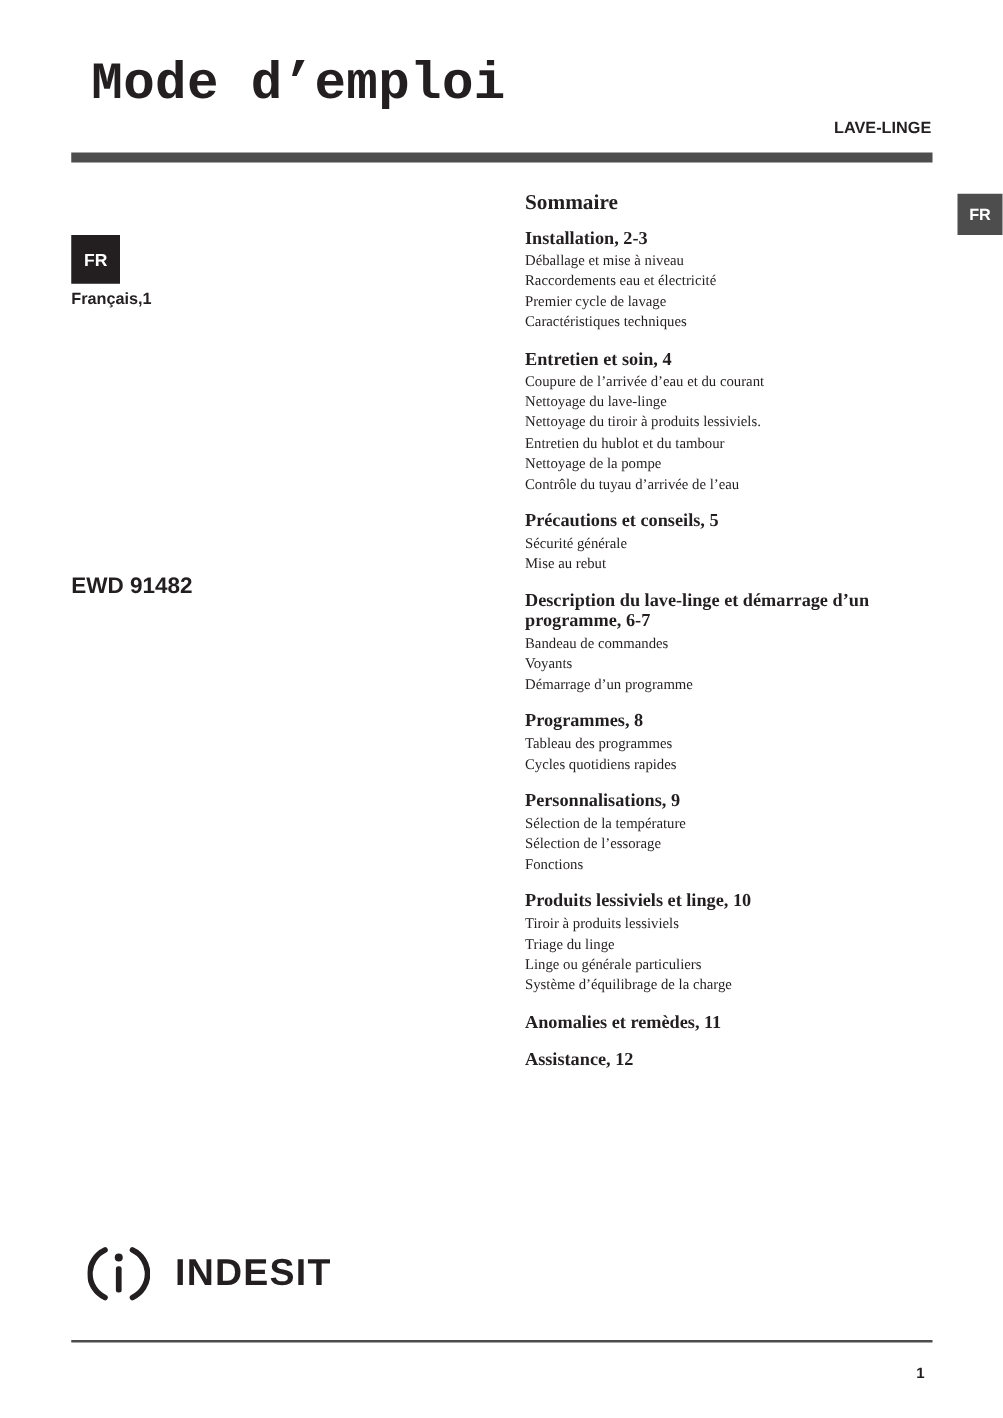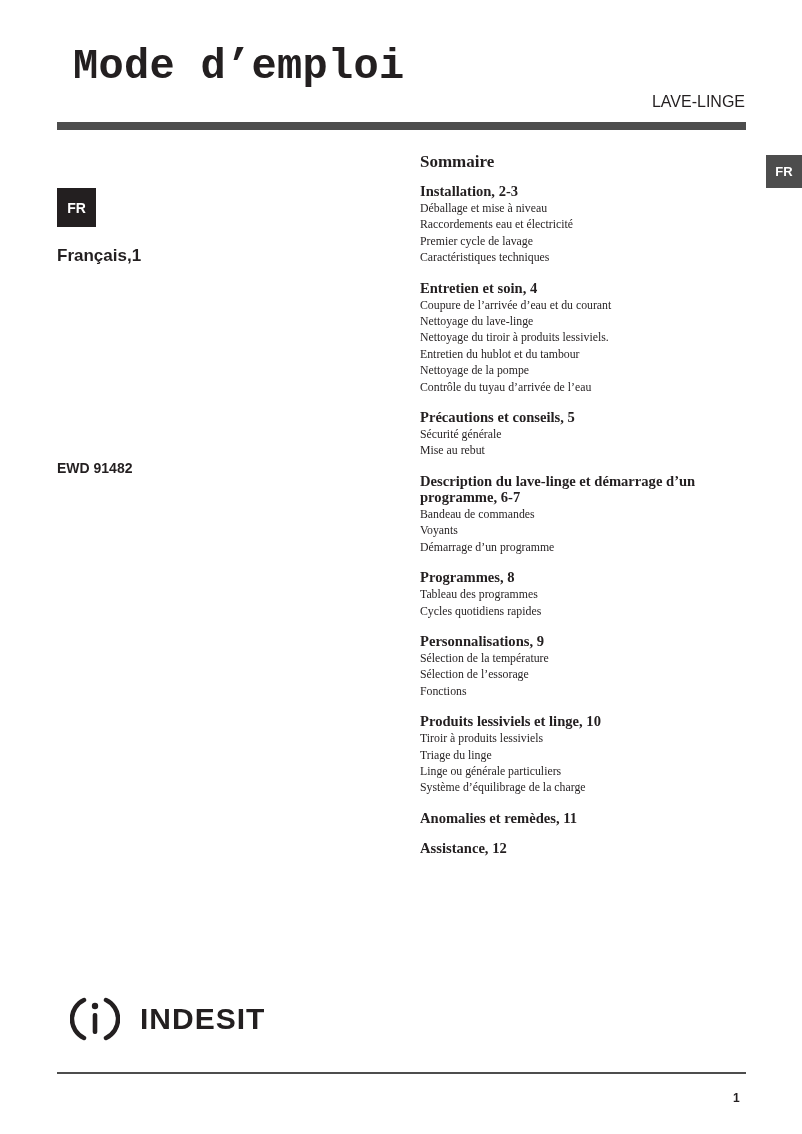--- a/index.html
+++ b/index.html
@@ -1,28 +1,28 @@
 <!DOCTYPE html>
 <html><head>
 <meta charset="utf-8">
 <style>
   html, body { margin: 0; padding: 0; background: #ffffff; }
   body { width: 802px; height: 1134px; position: relative; overflow: hidden;
          font-family: "Liberation Sans", "DejaVu Sans", sans-serif; color: #231f20; }
   .title { position: absolute; left: 57px; top: 26px; font-size: 42px; font-weight: bold;
            letter-spacing: 0.3px; line-height: 50px; margin: 16px; font-family: Liberation Mono, monospace; }
-  .subtitle { position: absolute; right: 57px; top: 91px; font-size: 16px; font-weight: normal;
+  .subtitle { position: absolute; right: 57px; top: 91px; font-size: 13px; font-weight: bold;
               line-height: 22px; }
   .top-rule { position: absolute; left: 57px; top: 122px; width: 689px; height: 8px; background: #4d4d4d; }
   .fr-tab { position: absolute; left: 766px; top: 155px; width: 36px; height: 33px; background: #4d4d4d;
             color: #fff; font-weight: bold; font-size: 13px; display: flex; align-items: center; justify-content: center; }
   .fr-box { position: absolute; left: 57px; top: 188px; width: 39px; height: 39px; background: #231f20;
             color: #fff; font-weight: bold; font-size: 14px; display: flex; align-items: center; justify-content: center; }
-  .lang-link { position: absolute; left: 57px; top: 248px; font-size: 17px; font-weight: bold; line-height: 15px; }
-  .model { position: absolute; left: 57px; top: 458px; font-size: 14px; font-weight: bold; line-height: 20px; }
+  .lang-link { position: absolute; left: 57px; top: 231px; font-size: 13px; font-weight: bold; line-height: 15px; }
+  .model { position: absolute; left: 57px; top: 458px; font-size: 18px; font-weight: bold; line-height: 20px; }
   .toc { position: absolute; left: 420px; top: 151px; width: 340px; font-family: Liberation Serif, serif; }
   .toc-title { font-size: 17px; font-weight: bold; line-height: 22px; margin: 0 0 10px 0; }
   .toc-section { margin-bottom: 14px; }
   .toc-heading { font-size: 14.6px; font-weight: bold; line-height: 16px; margin: 0 0 1px 0; }
   .toc-item { font-size: 11.8px; line-height: 16.4px; color: #231f20; display: block; }
   .logo { position: absolute; left: 70px; top: 996px; display: flex; align-items: center; }
   .logo-mark { width: 50px; height: 46px; }
   .logo-text { font-size: 30px; font-weight: bold; letter-spacing: 1px; margin-left: 20px; line-height: 46px; }
   .bottom-rule { position: absolute; left: 57px; top: 1072px; width: 689px; height: 2px; background: #4d4d4d; }
   .page-number { position: absolute; left: 733px; top: 1091px; font-size: 12px; font-weight: bold; }

